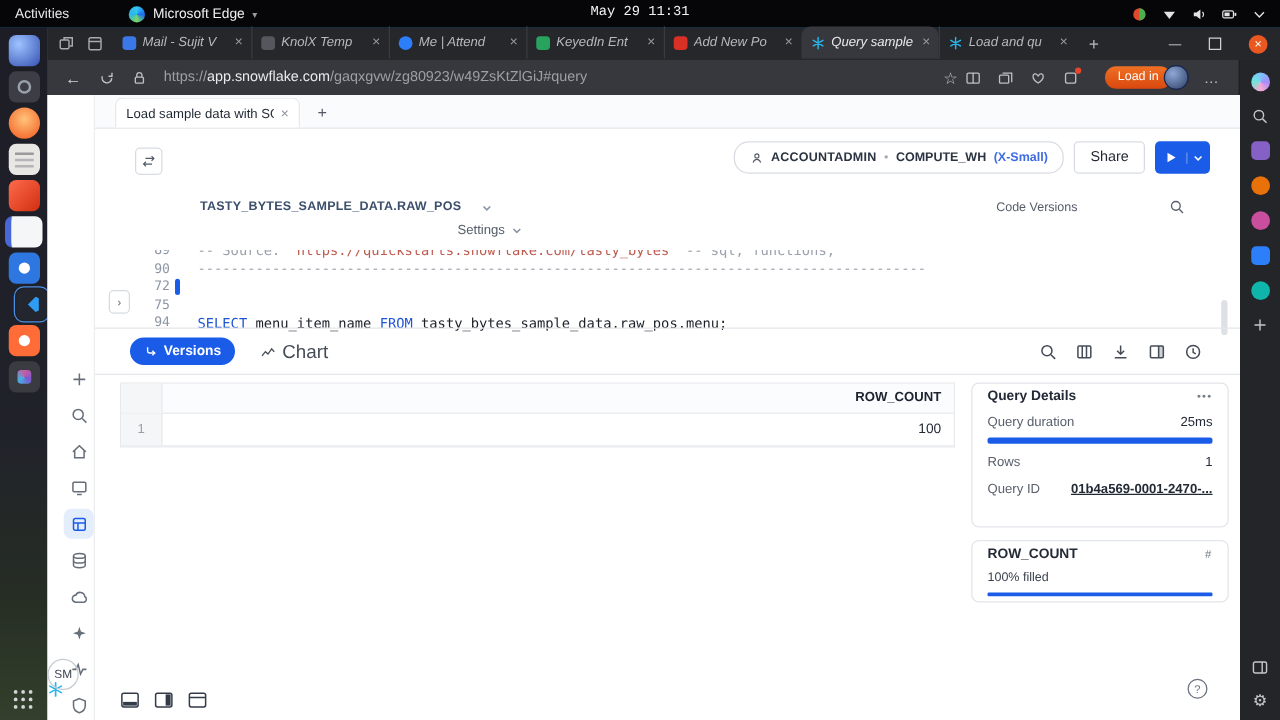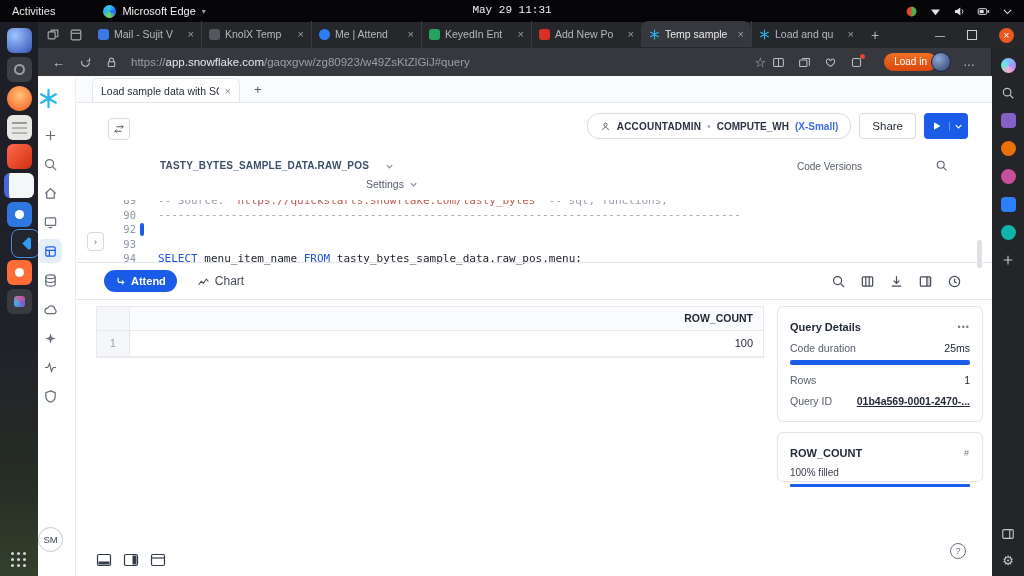--- a/index.html
+++ b/index.html
@@ -42,21 +42,21 @@
   .dk9::after{content:"";position:absolute;inset:7px;border-radius:3px;background:conic-gradient(#c95aa0,#7a5ad0,#43b0e0,#c95aa0);}
   .appgrid{position:absolute;left:11px;bottom:8px;width:16px;height:16px;display:block;}
   .dot9{position:absolute;left:0;top:0;width:3px;height:3px;border-radius:50%;background:#d4d6da;
         box-shadow:6px 0 #d4d6da,12px 0 #d4d6da,0 6px #d4d6da,6px 6px #d4d6da,12px 6px #d4d6da,0 12px #d4d6da,6px 12px #d4d6da,12px 12px #d4d6da;}
 
   
   .browser{position:absolute;left:38px;top:22px;right:0;bottom:0;background:#26272b;}
   .tabstrip{position:absolute;left:0;top:0;right:0;height:26px;display:flex;align-items:center;padding-left:8px;box-sizing:border-box;}
   .tabctl{display:flex;gap:9px;margin-right:8px;}
   .tabctl-ico{width:14px;height:14px;color:#a9abb1;}
-  .tabs{display:flex;height:28px;}
+  .tabs{display:flex;height:28px;font-style:italic;}
   .btab{width:110px;height:26px;display:flex;align-items:center;gap:5px;padding:0 7px;box-sizing:border-box;
         color:#b6b9bf;font-size:10.5px;}
   .btab + .btab{border-left:1px solid #3a3b40;}
   .btab.active{background:#37383d;border-radius:8px 8px 0 0;color:#e9eaec;border-left-color:transparent;}
   .btitle{flex:1;white-space:nowrap;overflow:hidden;}
   .bclose{font-size:11px;color:#9a9da3;}
   .fav{width:11px;height:11px;border-radius:3px;flex:none;}
   .fav-mail{background:#3b78e7;}
   .fav-dark{background:#55575e;}
   .fav-blue{background:#2d7ff9;border-radius:50%;}
@@ -97,21 +97,21 @@
   .games-icon{background:#c94f9e;}
   .outlook-icon{background:#2d7ff9;border-radius:4px;}
   .drop-icon{background:#0fb5aa;}
   .esb-gray{width:14px;height:14px;color:#c3c6cc;}
   .esb-bottom{position:absolute;bottom:8px;left:0;right:0;display:flex;flex-direction:column;align-items:center;gap:12px;}
   .gear{color:#c3c6cc;font-size:13px;}
 
   
   .snowapp{position:absolute;left:0;top:54px;right:32px;bottom:0;background:#fff;}
   .snownav{position:absolute;left:0;top:0;width:38px;bottom:0;background:#fff;border-right:1px solid #ebedef;
-           display:flex;flex-direction:column;align-items:flex-start;padding-top:12px;box-sizing:border-box;}
+           display:flex;flex-direction:row;align-items:flex-end;padding-top:12px;box-sizing:border-box;}
   .snowlogo{width:21px;height:21px;color:#29b5e8;margin-bottom:14px;}
   #nav-items{display:flex;flex-direction:column;gap:5px;}
   .nav-item{width:24px;height:24px;display:flex;align-items:center;justify-content:center;color:#666e7a;}
   .nav-item svg{width:15px;height:15px;}
   .nav-item.active{background:#e4edfc;border-radius:6px;color:#1a5ce8;}
   .sm{position:absolute;bottom:24px;width:23px;height:23px;border-radius:50%;border:1px solid #c6cbd2;color:#3c4450;
       font-size:9.5px;display:flex;align-items:center;justify-content:center;}
 
   .snowmain{position:absolute;left:38px;top:0;right:0;bottom:0;background:#fff;}
   .wstabbar{position:absolute;left:0;top:0;right:0;height:26px;background:#fafbfc;border-bottom:1px solid #e6e8eb;}
@@ -160,36 +160,36 @@
   .str{color:#bf5a4e;}
   .escroll{position:absolute;right:10px;top:40px;width:5px;height:28px;background:#dde0e5;border-radius:3px;}
   .expander{position:absolute;left:11px;top:156px;width:15px;height:17px;background:#fff;border:1px solid #d6dae0;
             border-radius:4px;display:flex;align-items:center;justify-content:center;font-size:9px;color:#5a6270;z-index:3;}
 
   .resbar{position:absolute;left:0;top:186px;right:0;height:38px;border-top:1px solid #e4e6ea;border-bottom:1px solid #e4e6ea;
           display:flex;align-items:center;padding-left:28px;gap:20px;box-sizing:border-box;}
   .respill{height:22px;border-radius:12px;background:#1a5ce8;color:#fff;display:flex;align-items:center;gap:5px;
            padding:0 11px;font-size:11px;font-weight:bold;}
   .rres{width:11px;height:11px;color:#fff;}
-  .chartbtn{display:flex;align-items:center;gap:5px;color:#454c58;font-size:12px;}
+  .chartbtn{display:flex;align-items:center;gap:5px;color:#454c58;font-size:15px;}
   .rchart{width:13px;height:13px;}
   .resicons{position:absolute;right:30px;top:11px;display:flex;gap:14px;color:#454c58;}
   .res-ico{width:15px;height:15px;color:#454c58;}
 
   .rtable{position:absolute;left:20px;top:230px;width:668px;border:1px solid #e7e9ed;box-sizing:border-box;}
   .trow{display:flex;border-bottom:1px solid #eceef1;}
   .trow.thead{background:#fbfcfd;border-bottom:1px solid #e7e9ed;}
   .tnum{width:32px;background:#f5f6f8;border-right:1px solid #e7e9ed;text-align:center;font-size:10.5px;color:#99a0aa;
         line-height:25px;flex:none;}
   .thead .tnum{line-height:23px;}
   .tcell{flex:1;text-align:right;padding-right:10px;font-size:11px;color:#242b36;line-height:25px;}
   .tcell.th{font-weight:bold;font-size:10.5px;color:#1c2430;line-height:23px;}
 
   .card{position:absolute;left:701px;width:206px;border:1px solid #e2e5e9;border-radius:6px;background:#fff;
-        padding:14px 12px;box-sizing:border-box;}
+        padding:4px 12px;box-sizing:border-box;}
   .card1{top:230px;height:116px;}
   .card2{top:356px;height:50px;}
   .crow{display:flex;justify-content:space-between;align-items:center;}
   .crow.m{margin-top:9px;}
   .ctitle{font-size:11px;font-weight:bold;color:#222a36;}
   .cmenu{font-size:9px;color:#747c87;letter-spacing:1px;}
   .clabel{font-size:10.5px;color:#59606c;}
   .cval{font-size:10.5px;color:#222a36;}
   .cval.link{text-decoration:underline;font-weight:bold;}
   .cbar{margin-top:6px;height:5px;border-radius:2px;background:#1a5ce8;}
@@ -309,21 +309,21 @@
           </div>
           <div class="btab">
             <span class="fav fav-red"></span>
             <span class="btitle">Add New Po</span>
             <span class="bclose">×</span>
           </div>
           <div class="btab active">
             <span class="fav fav-snow"><svg viewBox="0 0 16 16" fill="none" stroke="currentColor" stroke-width="1.7" stroke-linecap="round">
                 <path d="M8 1.5v13M2.4 4.8l11.2 6.4M13.6 4.8L2.4 11.2"></path>
               </svg></span>
-            <span class="btitle">Temp sample</span>
+            <span class="btitle">Query sample</span>
             <span class="bclose">×</span>
           </div>
           <div class="btab">
             <span class="fav fav-snow"><svg viewBox="0 0 16 16" fill="none" stroke="currentColor" stroke-width="1.7" stroke-linecap="round">
                 <path d="M8 1.5v13M2.4 4.8l11.2 6.4M13.6 4.8L2.4 11.2"></path>
               </svg></span>
             <span class="btitle">Load and qu</span>
             <span class="bclose">×</span>
           </div>
         </div>
@@ -557,45 +557,45 @@
           <div id="elines">
               <div class="eline">
                 <span class="lnum">89</span>
                 <span class="lcode"><span class="cm">-- Source: </span><span class="str">'https://quickstarts.snowflake.com/tasty_bytes'</span><span class="cm"> -- sql; functions;</span></span>
               </div>
               <div class="eline">
                 <span class="lnum">90</span>
                 <span class="lcode"><span class="cm">----------------------------------------------------------------------------------------</span></span>
               </div>
               <div class="eline">
-                <span class="lnum">92</span>
+                <span class="lnum">72</span>
                 <span class="curbar"></span>
               </div>
               <div class="eline">
-                <span class="lnum">93</span>
+                <span class="lnum">75</span>
                 <span class="lcode"></span>
               </div>
               <div class="eline">
                 <span class="lnum">94</span>
                 <span class="lcode"><span class="kw">SELECT</span><span class="pl"> menu_item_name </span><span class="kw">FROM</span><span class="pl"> tasty_bytes_sample_data.raw_pos.menu;</span></span>
               </div>
             </div>
           <span class="escroll"></span>
         </div>
         <span class="expander">›</span>
 
         <div class="resbar">
           <div class="respill">
             <span class="ico rres" id="returnico">
                 <svg viewBox="0 0 16 16" fill="none" stroke="currentColor" stroke-width="1.6">
                   <path d="M4.5 2.5v4.8a2 2 0 002 2H12.5"></path>
                   <path d="M10 6.7l2.8 2.6L10 11.9"></path>
                 </svg>
               </span>
-            <span>Attend</span>
+            <span>Versions</span>
           </div>
           <div class="chartbtn">
             <span class="ico rchart" id="chartico">
                 <svg viewBox="0 0 16 16" fill="none" stroke="currentColor" stroke-width="1.3">
                   <path d="M2 12l3.3-4.2 2.6 2.4L11.5 5 14 8"></path>
                 </svg>
               </span>
             <span>Chart</span>
           </div>
           <div id="res-icons" class="resicons">
@@ -642,21 +642,21 @@
             <span class="tcell">100</span>
           </div>
         </div>
 
         <div class="card card1">
           <div class="crow">
             <span class="ctitle">Query Details</span>
             <span class="cmenu">•••</span>
           </div>
           <div class="crow m">
-            <span class="clabel">Code duration</span>
+            <span class="clabel">Query duration</span>
             <span class="cval">25ms</span>
           </div>
           <div class="cbar"></div>
           <div class="crow m">
             <span class="clabel">Rows</span>
             <span class="cval">1</span>
           </div>
           <div class="crow m">
             <span class="clabel">Query ID</span>
             <span class="cval link">01b4a569-0001-2470-...</span>

